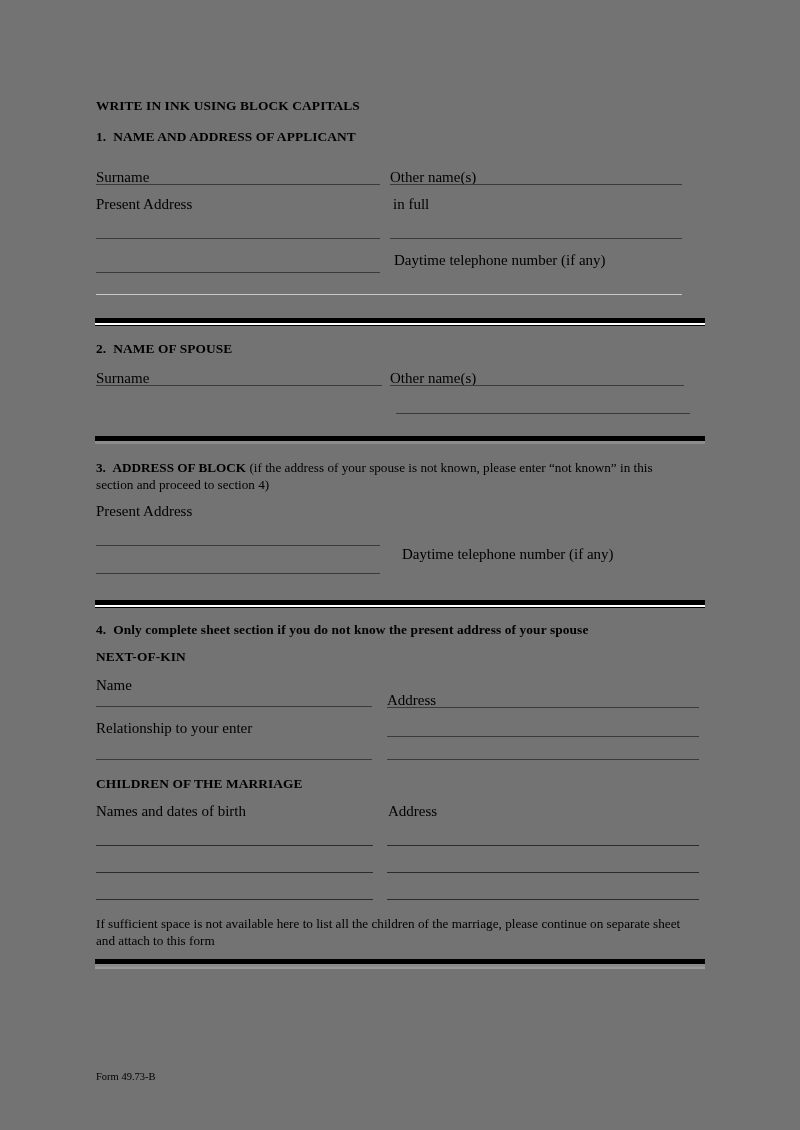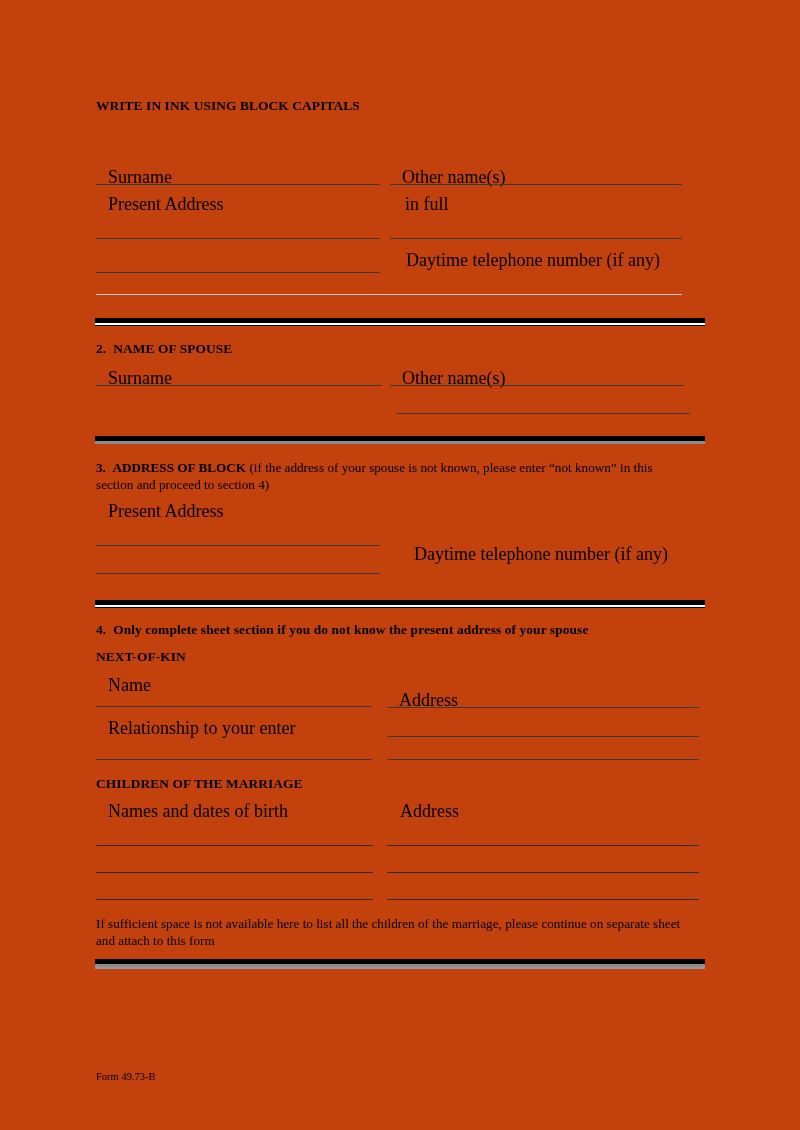--- a/index.html
+++ b/index.html
@@ -4,34 +4,33 @@
 <style>
   html, body {
     margin: 0;
     padding: 0;
     background: #ffffff;
   }
   .page {
     position: relative;
     width: 800px;
     height: 1130px;
-    background: #c2410c;
+    background: #737373;
     font-family: "Liberation Serif", "DejaVu Serif", serif;
     color: #000000;
     overflow: hidden;
   }
 
   
   .abs { position: absolute; }
   .bold { font-weight: bold; }
   .t {
-    font-size: 18px;
+    font-size: 15px;
     line-height: 16px;
     white-space: nowrap;
-    margin-left: 12px;
   }
   .t-wrap {
     font-size: 13.2px;
     line-height: 17px;
     white-space: normal;
   }
   .heading {
     font-size: 13.4px;
     font-weight: bold;
     letter-spacing: 0.1px;
@@ -87,20 +86,23 @@
     background: #9a9a9a;
   }
 </style>
 </head>
 <body>
 
 <div class="page">
 
   <div class="abs heading" style="left:96px; top:98px;">WRITE IN INK USING BLOCK CAPITALS</div>
 
+  <div class="abs heading" style="left:96px; top:129px;">
+    <span>1.</span>&nbsp;&nbsp;<span>NAME AND ADDRESS OF APPLICANT</span>
+  </div>
 
   <div class="abs t" style="left:96px; top:169px;">Surname</div>
   <div class="rule" style="left:96px; top:184px; width:284px;"></div>
 
   <div class="abs t" style="left:390px; top:169px;">Other name(s)</div>
   <div class="rule" style="left:390px; top:184px; width:292px;"></div>
 
   <div class="abs t" style="left:96px; top:196px;">Present Address</div>
   <div class="abs t" style="left:393px; top:196px;">in full</div>
 

